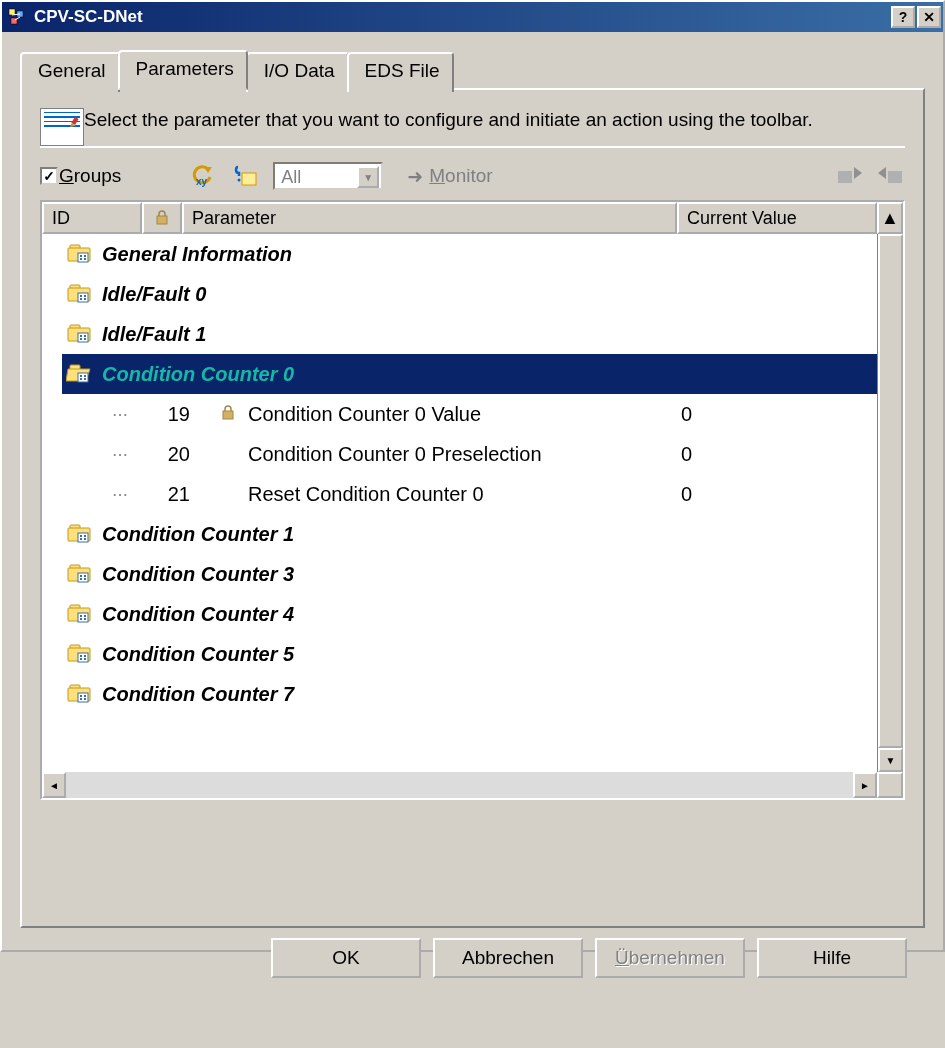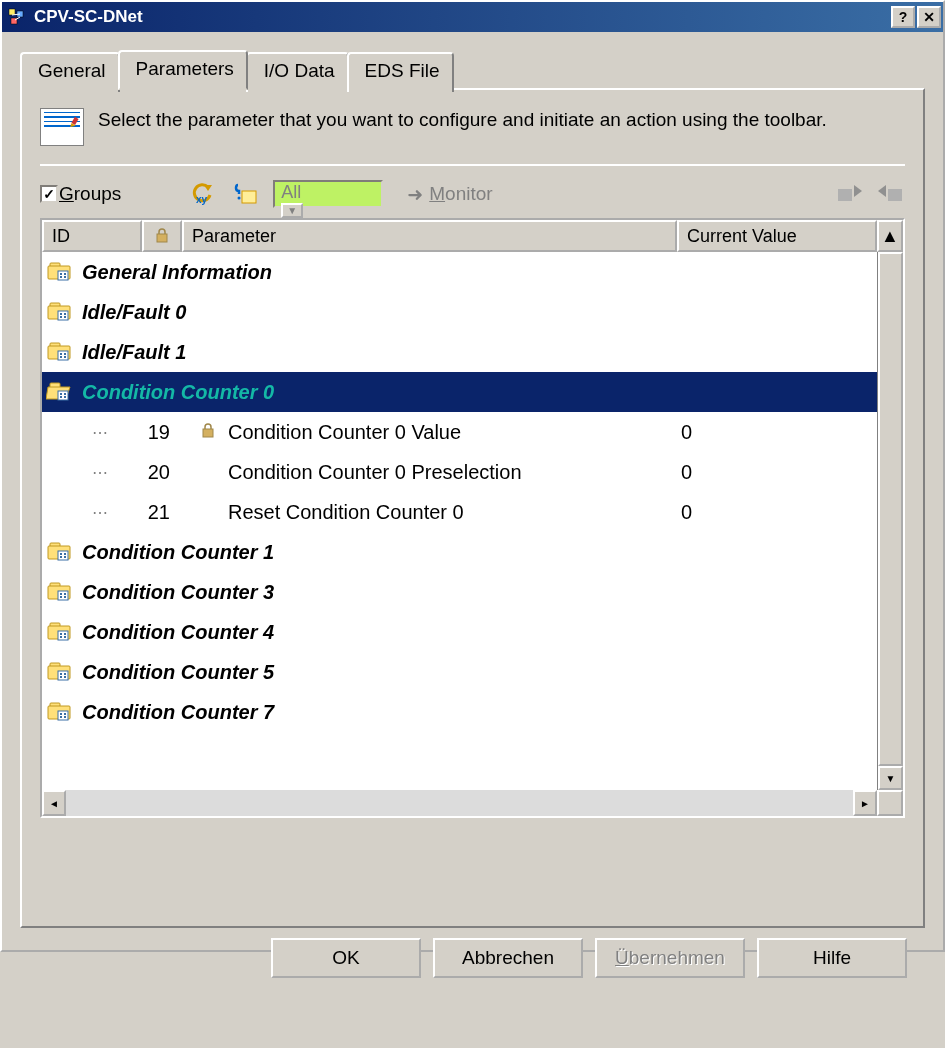--- a/index.html
+++ b/index.html
@@ -87,22 +87,20 @@
       border-color: #fff #808080 #808080 #fff;
       padding: 18px;
       position: relative;
       top: -2px;
       background: #d4d0c8;
       height: 840px;
     }
     .desc-row {
       display: flex;
       align-items: flex-start;
-      gap: 14px;
-      padding-bottom: 18px;
       border-bottom: 2px inset #fff;
       margin-bottom: 10px;
     }
     .desc-icon {
       width: 44px; height: 38px;
       border: 1px solid #808080;
       background: #fff;
       display: flex;
       flex-direction: column;
       padding: 3px;
@@ -139,29 +137,28 @@
 
     .tool-icon {
       width: 28px; height: 28px;
       display: flex;
       align-items: center;
       justify-content: center;
       cursor: pointer;
     }
     .dropdown {
       display: flex;
-      align-items: flex-start;
+      align-items: flex-end;
       min-width: 110px;
       height: 28px;
       border: 2px inset #d4d0c8;
-      background: #bef264;
+      background: #ffffff;
       color: #808080;
       padding: 0 2px 0 6px;
       font-size: 18px;
-      flex-direction: column;
     }
     .dropdown .dd-text { flex: 1; }
     .dropdown .dd-btn {
       width: 22px; height: 22px;
       background: #d4d0c8;
       border: 2px outset #fff;
       display: flex;
       align-items: center;
       justify-content: center;
       font-size: 10px;
@@ -200,20 +197,21 @@
     .col-id { width: 100px; }
     .col-lock { width: 40px; justify-content: center; }
     .col-param { flex: 1; }
     .col-value { width: 200px; }
     .col-scroll { width: 26px; justify-content: center; }
 
     .list-body-wrap {
       flex: 1;
       display: flex;
       overflow: hidden;
+      padding-left: 20px;
     }
     .list-body {
       flex: 1;
       overflow: hidden;
       font-size: 20px;
     }
     .vscroll {
       width: 26px;
       background: #d4d0c8;
       display: flex;

